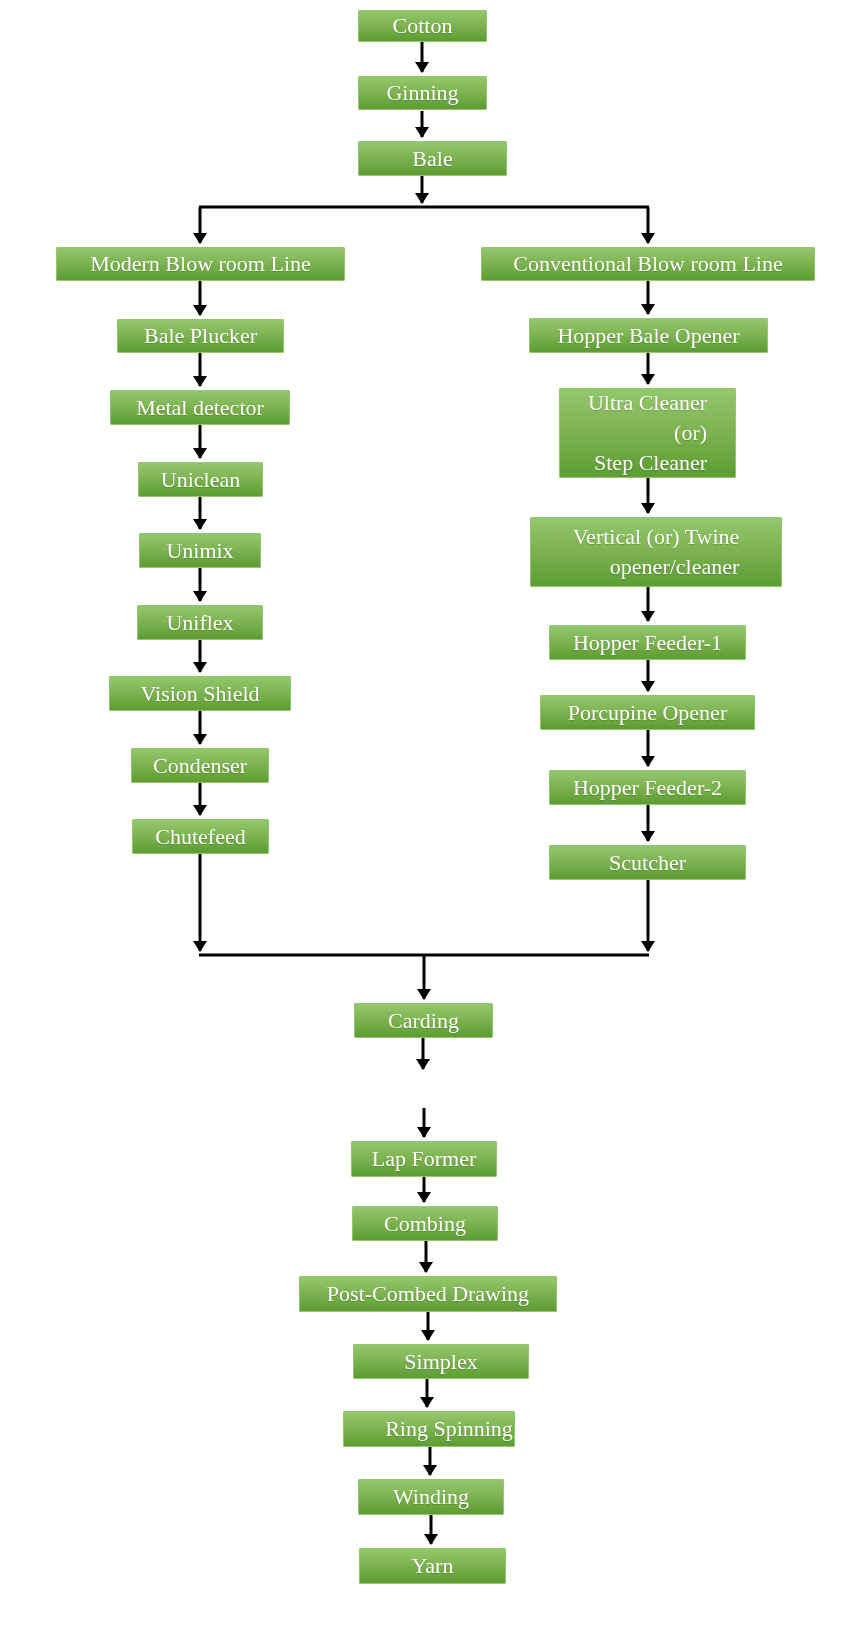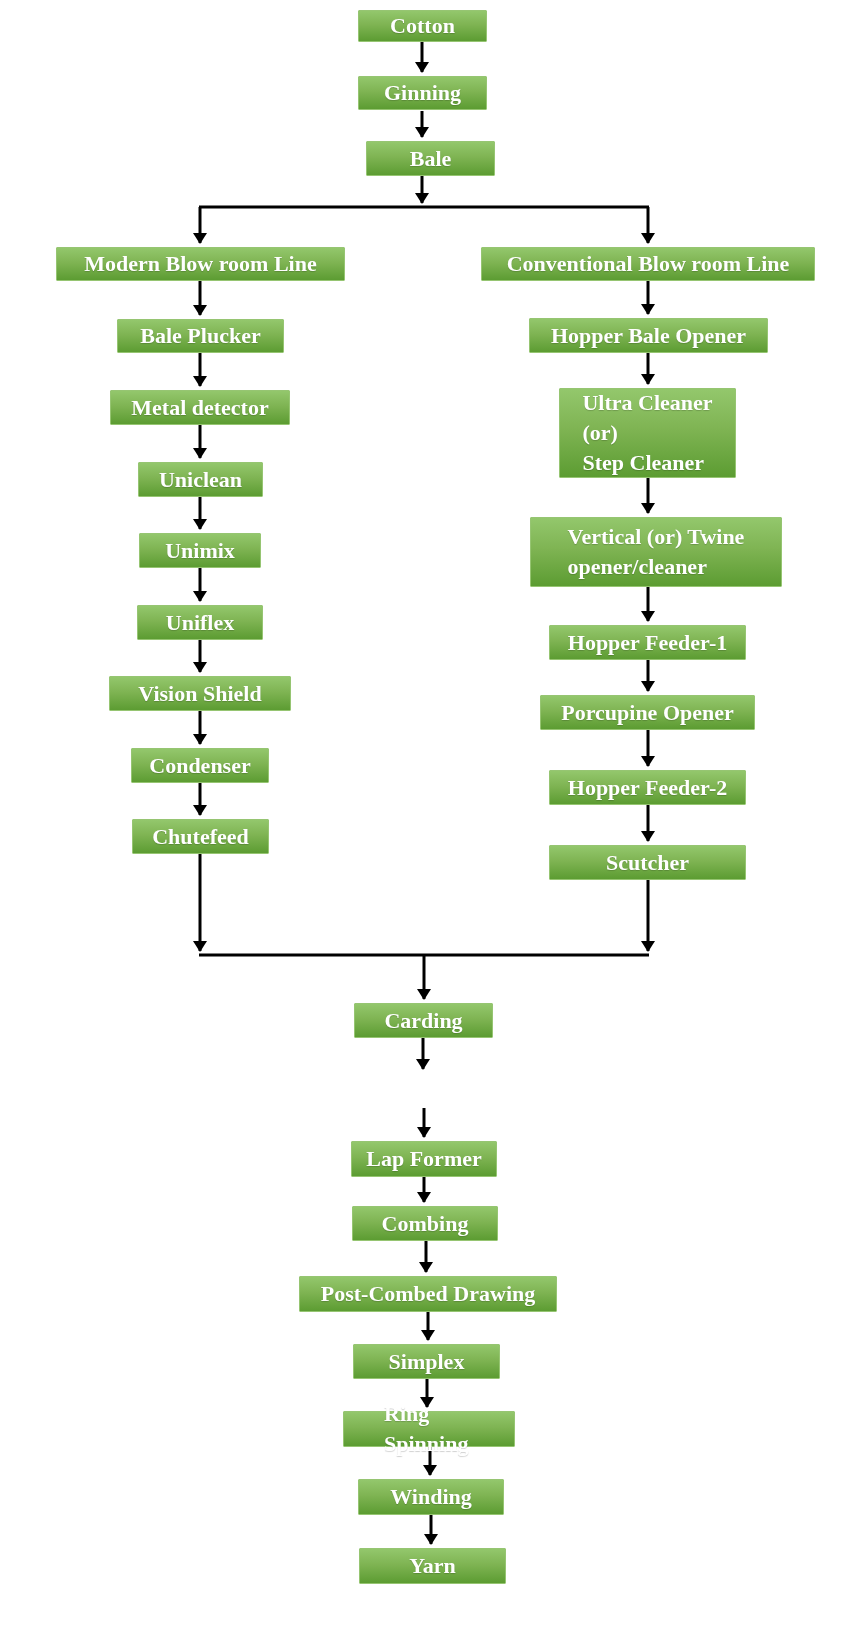--- a/index.html
+++ b/index.html
@@ -4,22 +4,22 @@
 <style>
   html,body{margin:0;padding:0;background:#ffffff;}
   .canvas{
     position:relative;width:864px;height:1632px;background:#ffffff;
     font-family:"Liberation Serif",serif;overflow:hidden;
   }
   svg.edges{position:absolute;left:0;top:0;width:864px;height:1632px;}
   .node{
     position:absolute;box-sizing:border-box;
     display:flex;align-items:center;justify-content:center;
-    text-align:left;white-space:pre-line;
-    color:#ffffff;font-weight:bold;font-size:22px;line-height:30px;
+    text-align:right;white-space:pre-line;
+    color:#ffffff;font-weight:normal;font-size:22px;line-height:30px;
     background:linear-gradient(180deg,#93c76c 0%,#7fb453 45%,#5c9c32 100%);
     border:1px solid #96c572;border-radius:1px;
     text-shadow:0 1px 1px rgba(0,0,0,0.18);
   }
 </style>
 </head>
 <body>
 
 <div class="canvas">
 
@@ -65,21 +65,21 @@
       <line x1="426" y1="1241" x2="426" y2="1272" marker-end="url(#arr)"></line>
       <line x1="428" y1="1312" x2="428" y2="1340" marker-end="url(#arr)"></line>
       <line x1="427" y1="1379" x2="427" y2="1407" marker-end="url(#arr)"></line>
       <line x1="430" y1="1447" x2="430" y2="1475" marker-end="url(#arr)"></line>
       <line x1="431" y1="1515" x2="431" y2="1544" marker-end="url(#arr)"></line>
     </g>
   </svg>
 
   <div class="node" style="left:358px;top:10px;width:129px;height:32px;">Cotton</div>
   <div class="node" style="left:358px;top:76px;width:129px;height:34px;">Ginning</div>
-  <div class="node" style="left:358px;top:141px;width:129px;height:35px;margin-left:8px;">Bale</div>
+  <div class="node" style="left:358px;top:141px;width:149px;height:35px;">Bale</div>
 
   <div class="node" style="left:56px;top:247px;width:289px;height:34px;">Modern Blow room Line</div>
   <div class="node" style="left:117px;top:319px;width:167px;height:34px;">Bale Plucker</div>
   <div class="node" style="left:110px;top:390px;width:180px;height:35px;">Metal detector</div>
   <div class="node" style="left:138px;top:462px;width:125px;height:35px;">Uniclean</div>
   <div class="node" style="left:139px;top:533px;width:122px;height:35px;">Unimix</div>
   <div class="node" style="left:137px;top:605px;width:126px;height:35px;">Uniflex</div>
   <div class="node" style="left:109px;top:676px;width:182px;height:35px;">Vision Shield</div>
   <div class="node" style="left:131px;top:748px;width:138px;height:35px;">Condenser</div>
   <div class="node" style="left:132px;top:819px;width:137px;height:35px;">Chutefeed</div>
@@ -93,18 +93,18 @@
 opener/cleaner</div>
   <div class="node" style="left:549px;top:625px;width:197px;height:35px;">Hopper Feeder-1</div>
   <div class="node" style="left:540px;top:695px;width:215px;height:35px;">Porcupine Opener</div>
   <div class="node" style="left:549px;top:770px;width:197px;height:35px;">Hopper Feeder-2</div>
   <div class="node" style="left:549px;top:845px;width:197px;height:35px;">Scutcher</div>
 
   <div class="node" style="left:354px;top:1003px;width:139px;height:35px;">Carding</div>
   <div class="node" style="left:351px;top:1141px;width:146px;height:36px;">Lap Former</div>
   <div class="node" style="left:352px;top:1206px;width:146px;height:35px;">Combing</div>
   <div class="node" style="left:299px;top:1276px;width:258px;height:36px;">Post-Combed Drawing</div>
-  <div class="node" style="left:353px;top:1344px;width:147px;height:35px;">Simplex</div>
+  <div class="node" style="left:353px;top:1344px;width:176px;height:35px;">Simplex</div>
   <div class="node" style="left:343px;top:1411px;width:172px;height:36px;padding-left:40px;">Ring Spinning</div>
   <div class="node" style="left:358px;top:1479px;width:146px;height:36px;">Winding</div>
   <div class="node" style="left:359px;top:1548px;width:147px;height:36px;">Yarn</div>
 
 </div>
 
 </body></html>

